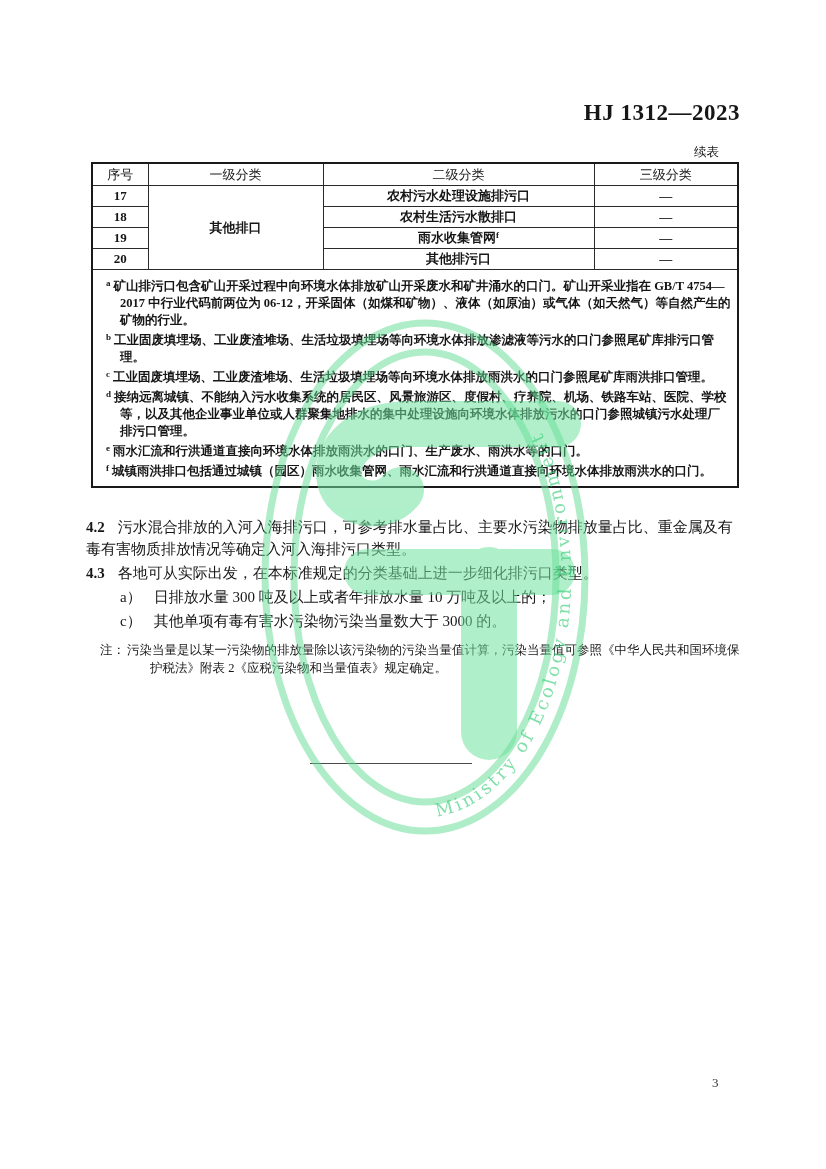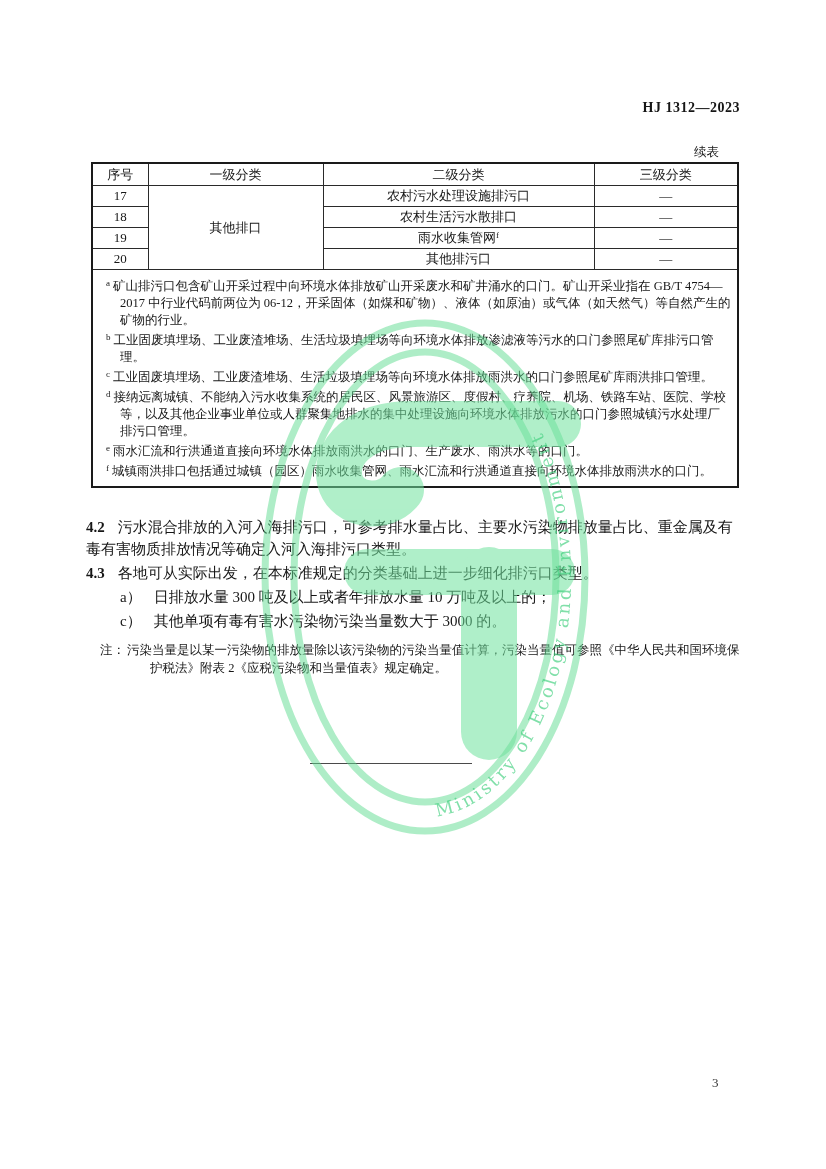--- a/index.html
+++ b/index.html
@@ -1,32 +1,32 @@
 <!DOCTYPE html>
 <html><head>
 <meta charset="utf-8">
 <style>
   html,body{margin:0;padding:0;}
   body{
     width:826px;height:1169px;position:relative;background:#ffffff;overflow:hidden;
     font-family:"Liberation Serif","DejaVu Serif",serif;color:#161616;
   }
   .doc-number{
-    position:absolute;top:100px;right:86px;font-size:14px;font-weight:bold;
+    position:absolute;top:100px;right:86px;font-size:23px;font-weight:bold;
     letter-spacing:0.5px;
   }
   .continued-label{position:absolute;top:144px;right:107px;font-size:12.5px;}
   .cls-table{
     position:absolute;top:162px;left:91px;width:646px;border-collapse:collapse;
     table-layout:fixed;font-size:13px;
   }
   .cls-table,.cls-table td,.cls-table th{border:1px solid #2a2a2a;}
   .cls-table{border:2px solid #1a1a1a;outline:1px solid #1a1a1a;outline-offset:-2px;}
   .cls-table th{font-weight:normal;height:21px;text-align:center;padding:0;}
-  .cls-table td{height:20px;text-align:center;padding:0;}
+  .cls-table td{height:20px;text-align:center;padding:0;font-weight:bold;}
   .fn-cell{
     text-align:left !important;font-size:12.5px;line-height:17px;
     padding:5px 6px 6px 0 !important;height:auto !important;
   }
   .fn{padding-left:27px;text-indent:-14px;}
   .fn-mark{font-size:9px;vertical-align:4px;margin-right:3px;}
   sup.tbl-sup{font-size:9px;vertical-align:4px;}
   .body-text{position:absolute;top:468px;left:86px;width:656px;font-size:15px;line-height:22px;margin-top:48px;}
   .clause{margin:0 0 2px 0;}
   .clause-num{font-weight:bold;margin-right:13px;}

